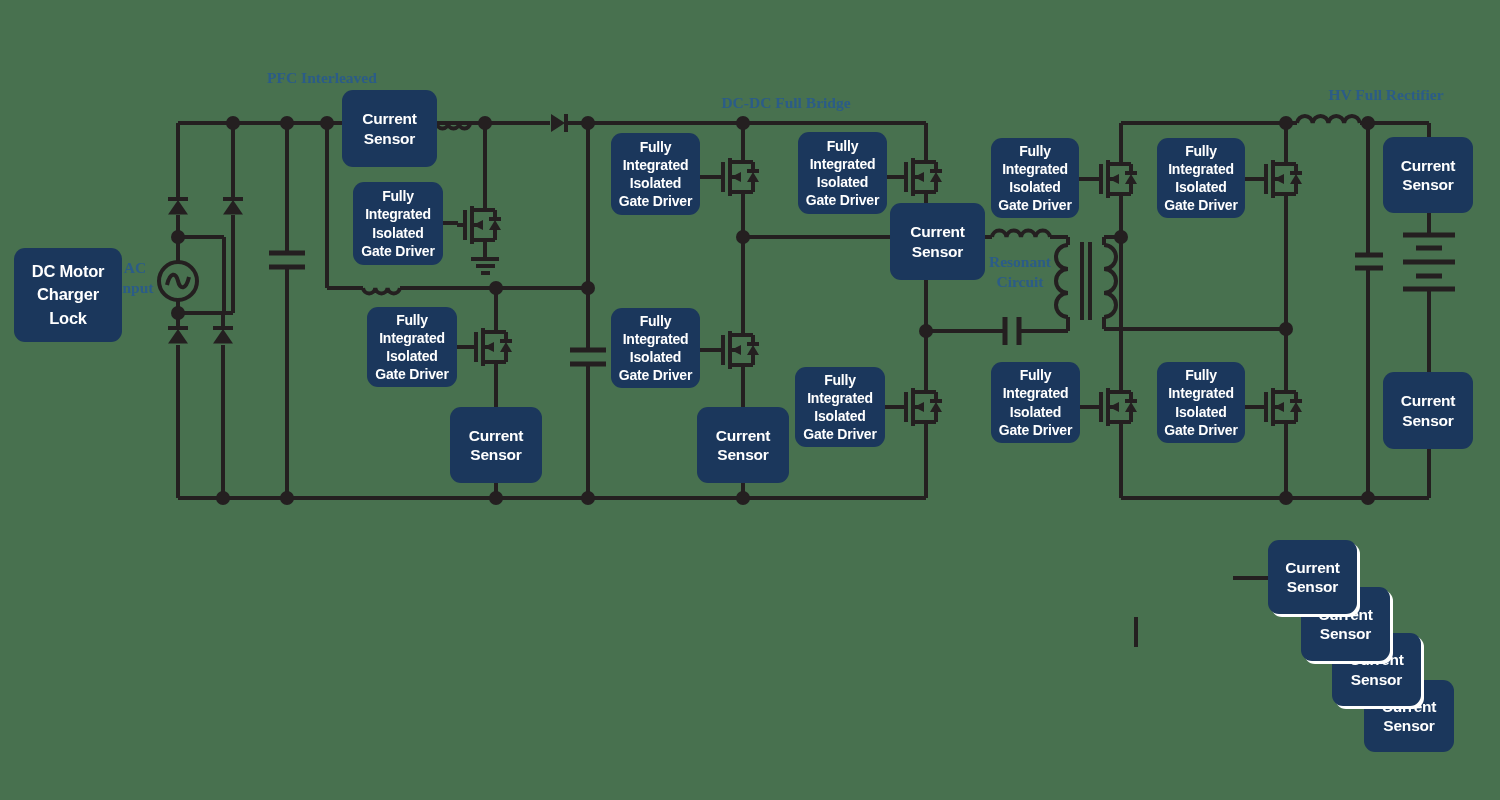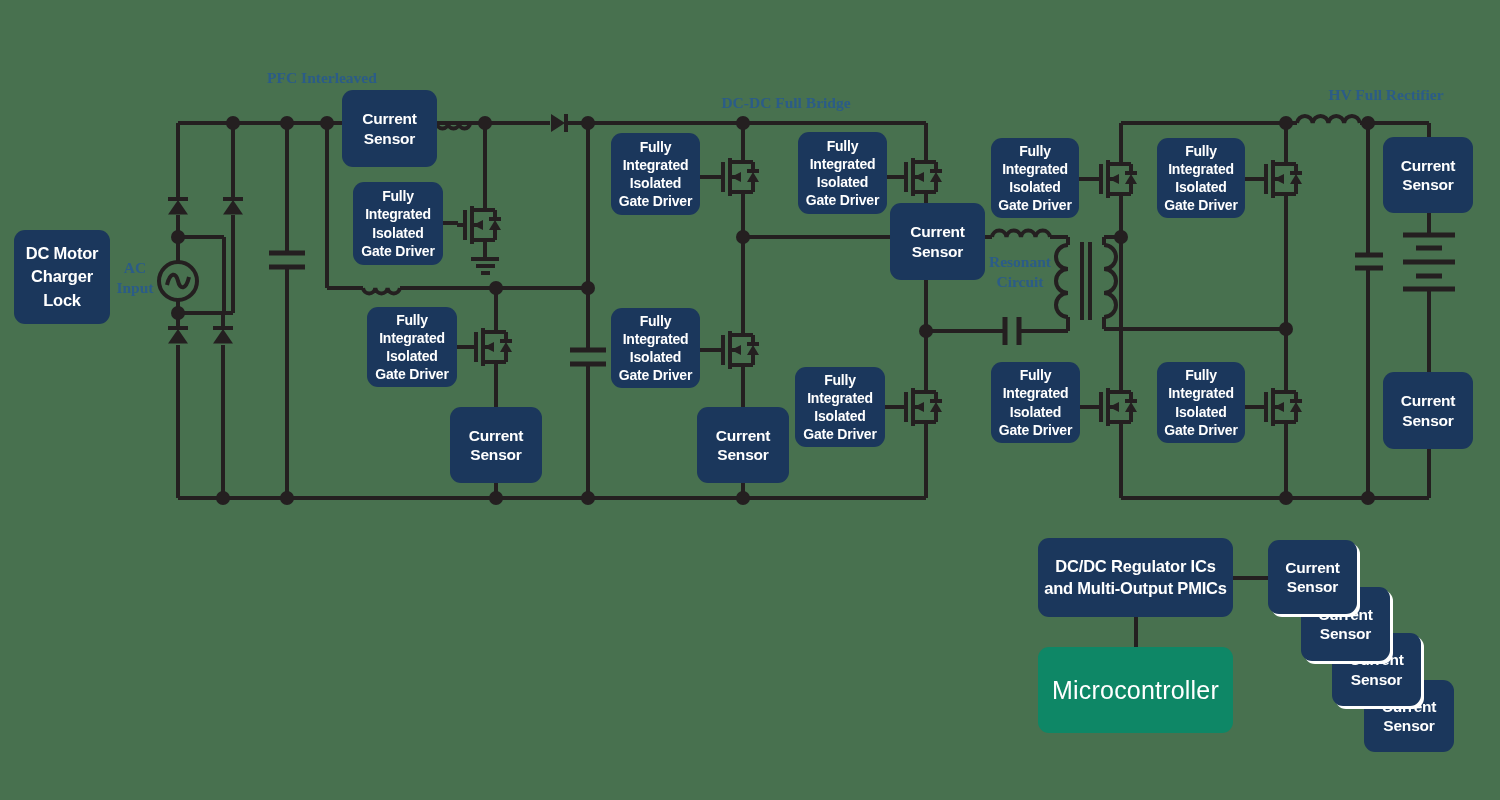--- a/index.html
+++ b/index.html
@@ -203,21 +203,21 @@
   </svg>
 
   <div class="lbl" style="left:262px;top:68px;width:120px;">PFC Interleaved</div>
   <div class="lbl" style="left:703px;top:93px;width:150px;margin-left:8px;">DC-DC Full Bridge</div>
   <div class="lbl" style="left:1316px;top:85px;width:140px;">HV Full Rectifier</div>
   <div class="lbl" style="left:970px;top:252px;width:100px;">Resonant
 Circuit</div>
   <div class="lbl" style="left:110px;top:258px;width:50px;">AC
 Input</div>
 
-  <div class="box motor" style="left:14px;top:230px;width:96px;height:94px;">DC Motor
+  <div class="box motor" style="left:14px;top:248px;width:108px;height:94px;">DC Motor
 Charger
 Lock</div>
 
   <div class="box cs" style="left:342px;top:90px;width:95px;height:77px;">Current
 Sensor</div>
   <div class="box cs" style="left:450px;top:407px;width:92px;height:76px;">Current
 Sensor</div>
   <div class="box cs" style="left:697px;top:407px;width:92px;height:76px;">Current
 Sensor</div>
   <div class="box cs" style="left:890px;top:203px;width:95px;height:77px;">Current
@@ -261,23 +261,20 @@
 Gate Driver</div>
   <div class="box gd" style="left:1157px;top:138px;width:88px;height:80px;">Fully
 Integrated
 Isolated
 Gate Driver</div>
   <div class="box gd" style="left:1157px;top:362px;width:88px;height:81px;">Fully
 Integrated
 Isolated
 Gate Driver</div>
 
-  <div class="box reg" style="left:1038px;top:538px;width:195px;height:79px;">DC/DC Regulator ICs
-and Multi-Output PMICs</div>
-  <div class="box mcu" style="left:1038px;top:647px;width:195px;height:86px;">Microcontroller</div>
 
   <div class="box cs stack" style="left:1268px;top:540px;width:89px;height:74px;z-index:9;">Current
 Sensor</div>
   <div class="box cs stack" style="left:1301px;top:587px;width:89px;height:74px;z-index:8;">Current
 Sensor</div>
   <div class="box cs stack" style="left:1332px;top:633px;width:89px;height:73px;z-index:7;">Current
 Sensor</div>
   <div class="box cs" style="left:1364px;top:680px;width:90px;height:72px;z-index:6;">Current
 Sensor</div>
 

